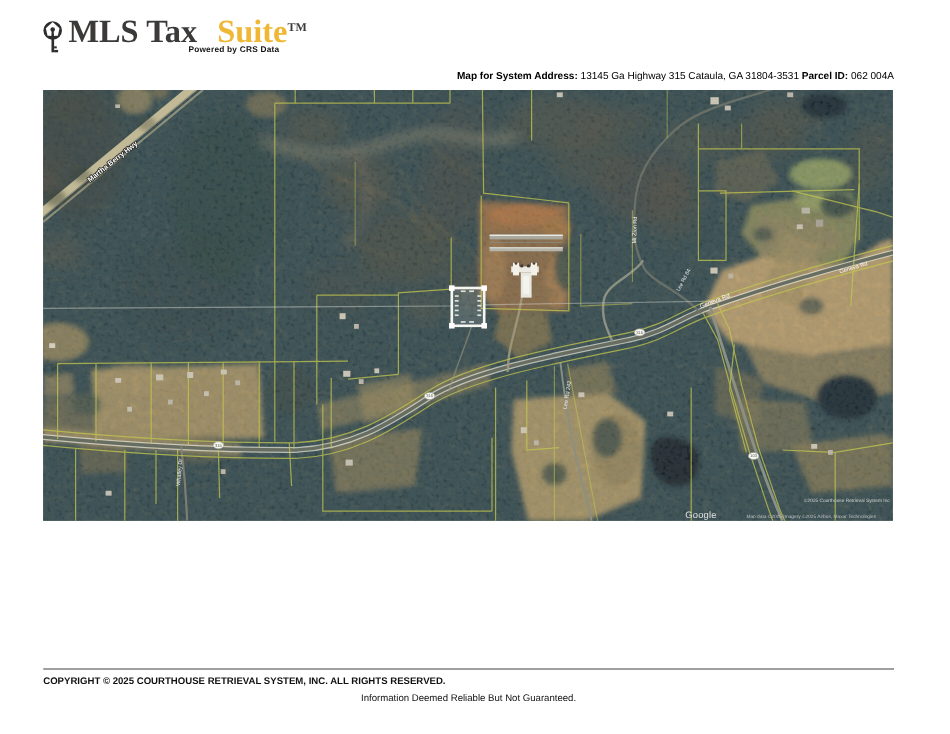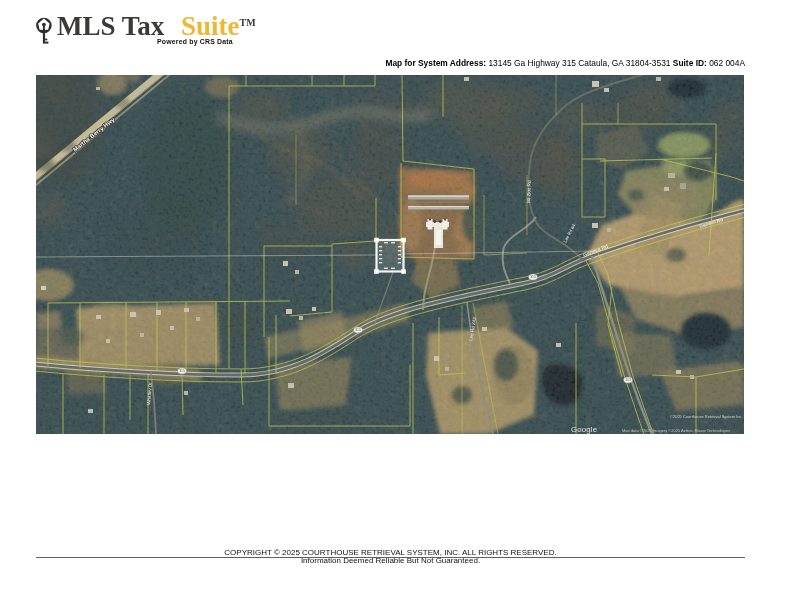--- a/index.html
+++ b/index.html
@@ -16,21 +16,21 @@
   <path d="M8.1 9.4 L9.7 9.4 L10 14 L7.8 14 Z" fill="#2d2d2d"></path>
   <rect x="7.9" y="14" width="2.2" height="13.6" fill="#2d2d2d"></rect>
   <rect x="10.1" y="22.6" width="2.2" height="1.7" fill="#2d2d2d"></rect>
   <rect x="10.1" y="25.6" width="3.3" height="2" fill="#2d2d2d"></rect>
 </svg>
 
 <div class="abs" style="left:57px;top:11px;font-family:'Liberation Serif',serif;font-weight:bold;font-size:27px;color:#3b3a39;white-space:nowrap;">MLS Tax <span style="color:#efb733;margin-left:10px;">Suite</span><span style="font-size:10px;vertical-align:9px;color:#3b3a39;">TM</span></div>
 
 <div class="abs" style="left:157px;top:37.5px;font-size:6.9px;font-weight:bold;color:#111;letter-spacing:0.2px;">Powered by CRS Data</div>
 
-<div class="abs" style="right:47px;top:58px;font-size:8.4px;color:#000;white-space:nowrap;"><b>Map for System Address:</b> 13145 Ga Highway 315 Cataula, GA 31804-3531 <b>Suite ID:</b> 062 004A</div>
+<div class="abs" style="right:47px;top:58px;font-size:8.4px;color:#000;white-space:nowrap;"><b>Map for System Address:</b> 13145 Ga Highway 315 Cataula, GA 31804-3531 <b>Parcel ID:</b> 062 004A</div>
 
 <div class="abs" style="left:36px;top:75px;width:708px;height:359px;">
 <svg width="708" height="359" viewBox="0 0 708 359" xmlns="http://www.w3.org/2000/svg">
 <defs>
   <filter id="b2" x="-30%" y="-30%" width="160%" height="160%">
           <feGaussianBlur stdDeviation="2"></feGaussianBlur>
         </filter>
   <filter id="b4" x="-40%" y="-40%" width="180%" height="180%">
           <feGaussianBlur stdDeviation="4"></feGaussianBlur>
         </filter>
@@ -394,15 +394,15 @@
 <text x="535" y="356.5" font-family="Liberation Sans" font-size="7.8" fill="#ececec" opacity="0.92" style="letter-spacing:0.2px;">Google</text>
 
 <text x="634" y="343" font-family="Liberation Sans" font-size="4" fill="#e0e0dc" opacity="0.85">©2025 Courthouse Retrieval System Inc</text>
 
 <text x="586" y="357" font-family="Liberation Sans" font-size="4" fill="#cccccc" opacity="0.9">Map data ©2025  Imagery ©2025 Airbus, Maxar Technologies</text>
 </svg>
 </div>
 
 <div class="abs" style="left:36px;top:556.6px;width:709px;height:1.5px;background:#606060;"></div>
 
-<div class="abs" style="left:36px;top:548px;width:709px;text-align:center;font-size:8px;color:#111;">COPYRIGHT © 2025 COURTHOUSE RETRIEVAL SYSTEM, INC. ALL RIGHTS RESERVED.</div>
-
-<div class="abs" style="left:36px;top:556px;width:709px;text-align:center;font-size:8px;color:#111;">Information Deemed Reliable But Not Guaranteed.</div>
+<div class="abs" style="left:36px;top:563px;width:709px;font-size:8px;color:#111;font-weight:bold;">COPYRIGHT © 2025 COURTHOUSE RETRIEVAL SYSTEM, INC. ALL RIGHTS RESERVED.</div>
+
+<div class="abs" style="left:36px;top:577px;width:709px;text-align:center;font-size:8px;color:#111;">Information Deemed Reliable But Not Guaranteed.</div>
 
 </body></html>

